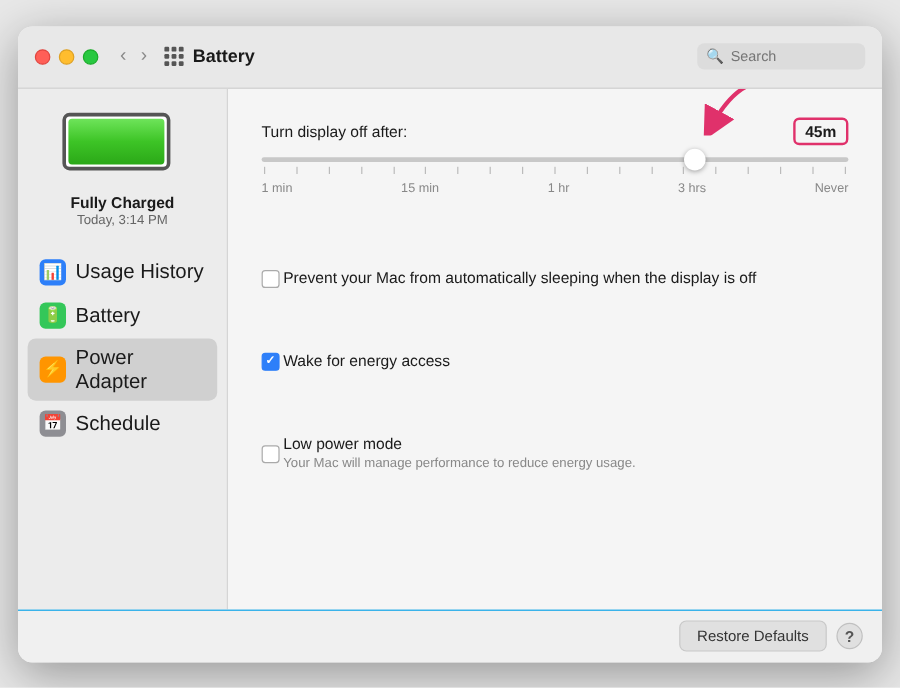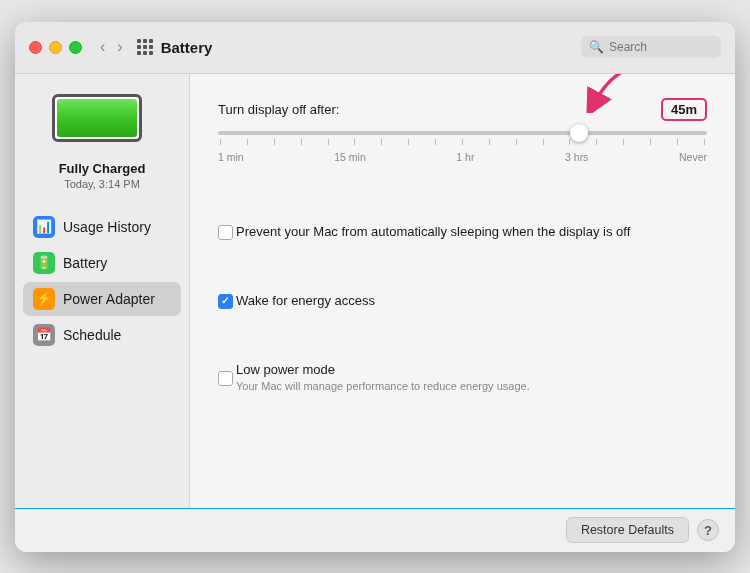--- a/index.html
+++ b/index.html
@@ -180,21 +180,21 @@
       justify-content: center;
       font-size: 13px;
       flex-shrink: 0;
     }
     .icon-blue { background: #2d7ff9; color: white; }
     .icon-green { background: #34c759; color: white; }
     .icon-orange { background: #ff9500; color: white; }
     .icon-gray { background: #8e8e93; color: white; }
 
     .sidebar-item-label {
-      font-size: 14px;
+      font-size: 17px;
       color: #1a1a1a;
     }
 
     
     .right-panel {
       flex: 1;
       padding: 24px 28px;
       overflow-y: auto;
       position: relative;
     }

